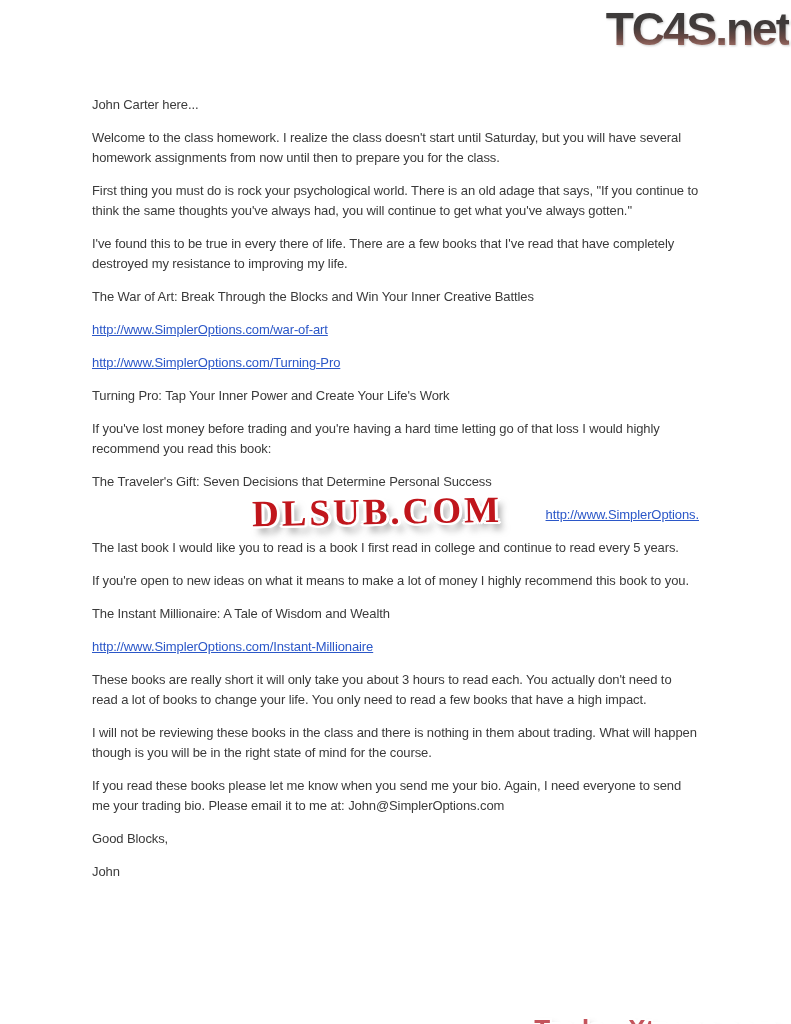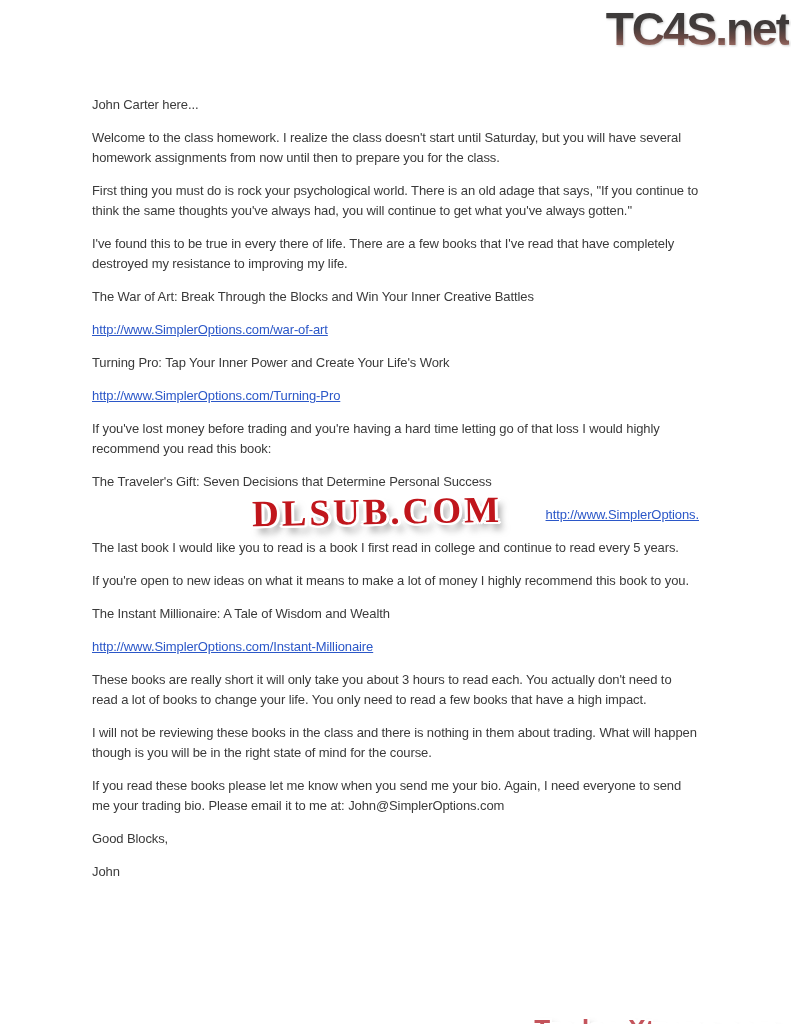--- a/index.html
+++ b/index.html
@@ -91,22 +91,22 @@
 
 <div class="logo-top">TC4S.net</div>
 
 <div class="doc" id="doc-body">
     <p>John Carter here...</p>
     <p>Welcome to the class homework. I realize the class doesn't start until Saturday, but you will have several homework assignments from now until then to prepare you for the class.</p>
     <p>First thing you must do is rock your psychological world. There is an old adage that says, "If you continue to think the same thoughts you've always had, you will continue to get what you've always gotten."</p>
     <p>I've found this to be true in every there of life. There are a few books that I've read that have completely destroyed my resistance to improving my life.</p>
     <p>The War of Art: Break Through the Blocks and Win Your Inner Creative Battles</p>
     <p><a href="#">http://www.SimplerOptions.com/war-of-art</a></p>
+    <p><a href="#">http://www.SimplerOptions.com/Turning-Pro</a></p>
     <p>Turning Pro: Tap Your Inner Power and Create Your Life's Work</p>
-    <p><a href="#">http://www.SimplerOptions.com/Turning-Pro</a></p>
     <p>If you've lost money before trading and you're having a hard time letting go of that loss I would highly recommend you read this book:</p>
     <p>The Traveler's Gift: Seven Decisions that Determine Personal Success</p>
     <p class="wm-anchor"><a href="#">http://www.SimplerOptions.</a><span class="dlsub">DLSUB.COM</span></p>
     <p>The last book I would like you to read is a book I first read in college and continue to read every 5 years.</p>
     <p>If you're open to new ideas on what it means to make a lot of money I highly recommend this book to you.</p>
     <p>The Instant Millionaire: A Tale of Wisdom and Wealth</p>
     <p><a href="#">http://www.SimplerOptions.com/Instant-Millionaire</a></p>
     <p>These books are really short it will only take you about 3 hours to read each. You actually don't need to read a lot of books to change your life. You only need to read a few books that have a high impact.</p>
     <p>I will not be reviewing these books in the class and there is nothing in them about trading. What will happen though is you will be in the right state of mind for the course.</p>
     <p>If you read these books please let me know when you send me your bio. Again, I need everyone to send me your trading bio. Please email it to me at: John@SimplerOptions.com</p>

